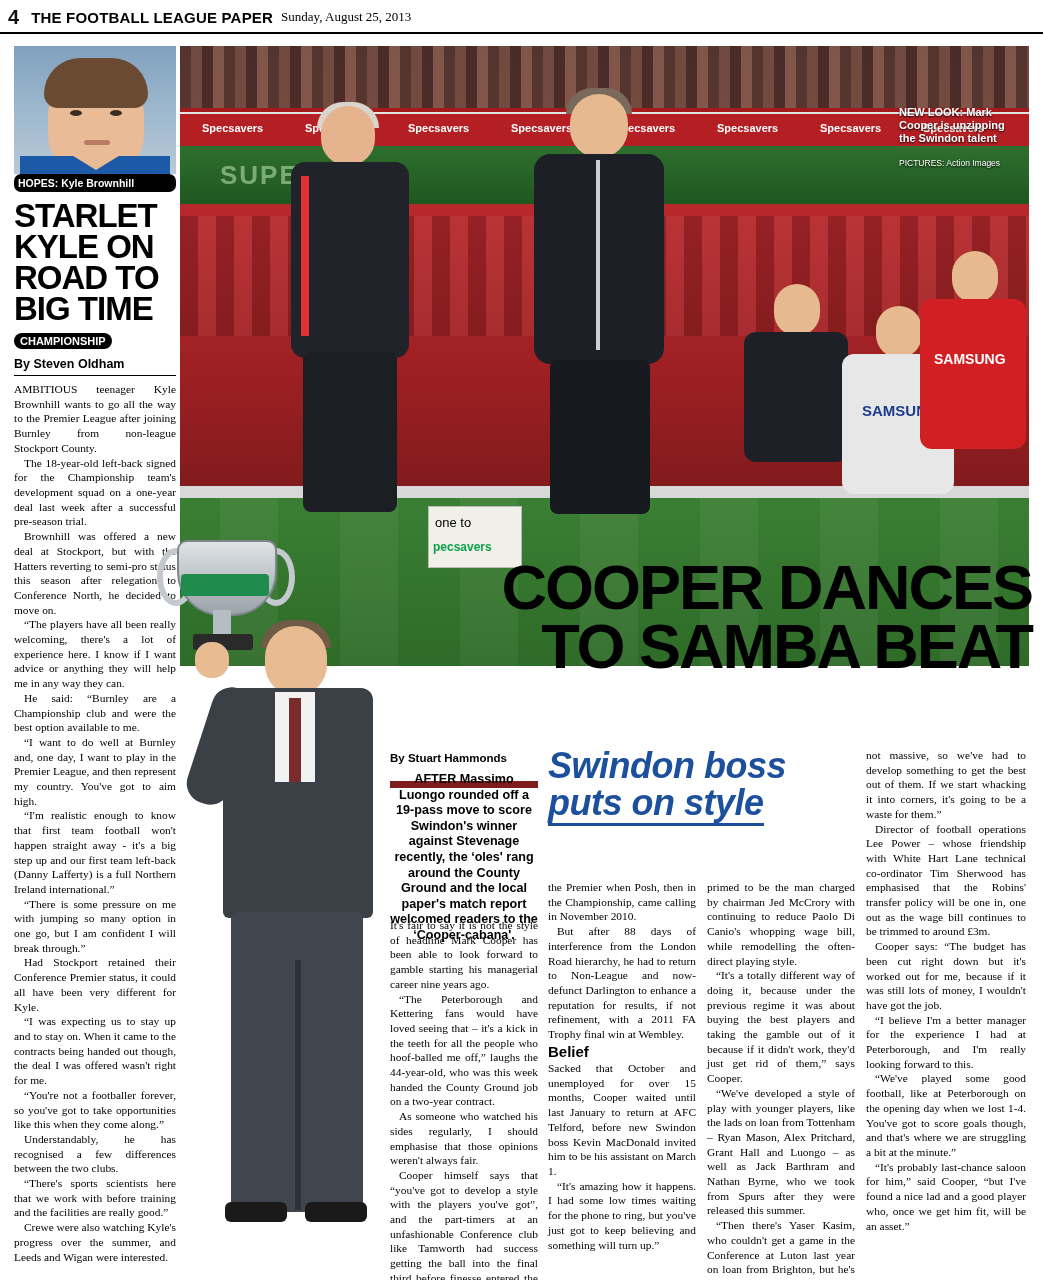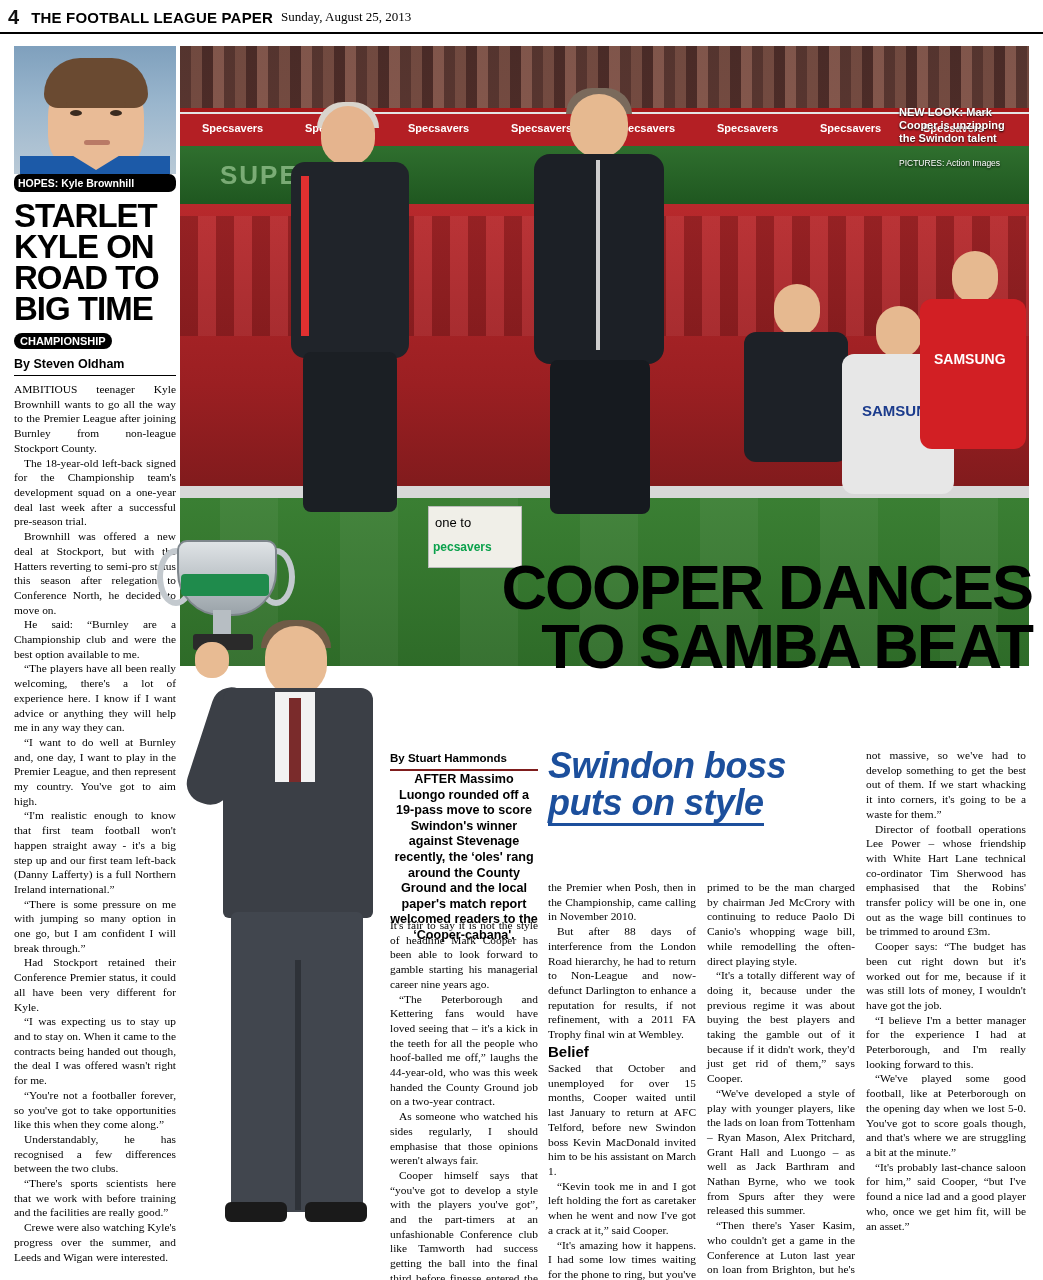--- a/index.html
+++ b/index.html
@@ -102,21 +102,21 @@
   .cutout .shirt{position:absolute;left:110px;top:162px;width:40px;height:90px;background:#f2f2f2;}
   .cutout .tie{position:absolute;left:124px;top:168px;width:12px;height:84px;background:#7a2b2b;}
   .cutout .armL{position:absolute;left:34px;top:156px;width:44px;height:120px;background:#3b3f46;border-radius:20px;transform:rotate(18deg);}
   .cutout .handL{position:absolute;left:30px;top:112px;width:34px;height:36px;background:#e8bb93;border-radius:16px;}
   .cutout .trousers{position:absolute;left:66px;top:382px;width:132px;height:300px;background:#41464e;border-radius:6px;}
   .cutout .legsplit{position:absolute;left:130px;top:430px;width:6px;height:250px;background:#2e3238;}
   .cutout .shoeL{position:absolute;left:60px;top:672px;width:62px;height:20px;background:#1a1a1a;border-radius:6px;}
   .cutout .shoeR{position:absolute;left:140px;top:672px;width:62px;height:20px;background:#1a1a1a;border-radius:6px;}
 
   
-  .story-byline{position:absolute;left:390px;top:752px;width:148px;font-family:"Liberation Sans",sans-serif;font-weight:bold;font-size:11.5px;border-bottom:2px solid #7f1d1d;padding-bottom:5px;}
+  .story-byline{position:absolute;left:390px;top:752px;width:148px;font-family:"Liberation Sans",sans-serif;font-weight:bold;font-size:11.5px;border-bottom:7px solid #7f1d1d;padding-bottom:17px;}
   .kicker-col{position:absolute;left:390px;top:772px;width:148px;font-family:"Liberation Sans",sans-serif;font-weight:bold;font-size:12.6px;line-height:1.24;text-align:center;}
   .kicker-rest{position:absolute;left:390px;top:918px;width:148px;font-size:11.4px;line-height:1.29;text-align:justify;}
   .kicker-rest p{margin:0;text-indent:9px;}
   .kicker-rest p.first{text-indent:0;}
 
   .subhead{position:absolute;left:548px;top:748px;width:330px;font-family:"Liberation Sans",sans-serif;font-weight:bold;font-style:italic;font-size:36px;line-height:1.02;color:#1c4f9c;letter-spacing:-0.5px;}
   .subhead .ul{border-bottom:3px solid #1c4f9c;padding-bottom:2px;display:inline-block;}
 
   .col2{position:absolute;left:548px;top:880px;width:148px;font-size:11.4px;line-height:1.29;text-align:justify;}
   .col3{position:absolute;left:707px;top:880px;width:148px;font-size:11.4px;line-height:1.29;text-align:justify;}
@@ -150,22 +150,22 @@
       <div class="collar"></div>
     </div>
     <div class="caption-bar">HOPES: Kyle Brownhill</div>
     <div class="headline-left">STARLET KYLE ON ROAD TO BIG TIME</div>
     <div><span class="champ-badge">CHAMPIONSHIP</span></div>
     <div class="byline">By Steven Oldham</div>
     <div class="lead-body">
       <p class="first">AMBITIOUS teenager Kyle Brownhill wants to go all the way to the Premier League after joining Burnley from non-league Stockport County.</p>
       <p>The 18-year-old left-back signed for the Championship team's development squad on a one-year deal last week after a successful pre-season trial.</p>
       <p>Brownhill was offered a new deal at Stockport, but with the Hatters reverting to semi-pro status this season after relegation to Conference North, he decided to move on.</p>
+      <p>“The players have all been really welcoming, there's a lot of experience here. I know if I want advice or anything they will help me in any way they can.</p>
       <p>He said: “Burnley are a Championship club and were the best option available to me.</p>
-      <p>“The players have all been really welcoming, there's a lot of experience here. I know if I want advice or anything they will help me in any way they can.</p>
       <p>“I want to do well at Burnley and, one day, I want to play in the Premier League, and then represent my country. You've got to aim high.</p>
       <p>“I'm realistic enough to know that first team football won't happen straight away - it's a big step up and our first team left-back (Danny Lafferty) is a full Northern Ireland international.”</p>
       <p>“There is some pressure on me with jumping so many option in one go, but I am confident I will break through.”</p>
       <p>Had Stockport retained their Conference Premier status, it could all have been very different for Kyle.</p>
       <p>“I was expecting us to stay up and to stay on. When it came to the contracts being handed out though, the deal I was offered wasn't right for me.</p>
       <p>“You're not a footballer forever, so you've got to take opportunities like this when they come along.”</p>
       <p>Understandably, he has recognised a few differences between the two clubs.</p>
       <p>“There's sports scientists here that we work with before training and the facilities are really good.”</p>
       <p>Crewe were also watching Kyle's progress over the summer, and Leeds and Wigan were interested.</p>
     </div>
@@ -284,34 +284,33 @@
   <div class="subhead">
     <div>Swindon boss</div>
     <div class="ul">puts on style</div>
   </div>
 
   <div class="col2">
     <p class="first">the Premier when Posh, then in the Championship, came calling in November 2010.</p>
     <p>But after 88 days of interference from the London Road hierarchy, he had to return to Non-League and now-defunct Darlington to enhance a reputation for results, if not refinement, with a 2011 FA Trophy final win at Wembley.</p>
     <p class="crosshead">Belief</p>
     <p class="first">Sacked that October and unemployed for over 15 months, Cooper waited until last January to return at AFC Telford, before new Swindon boss Kevin MacDonald invited him to be his assistant on March 1.</p>
-    <p>“Kevin took me in and I got left holding the fort as caretaker when he went and now I've got a crack at it,” said Cooper.</p>
     <p>“It's amazing how it happens. I had some low times waiting for the phone to ring, but you've just got to keep believing and something will turn up.”</p>
 
   </div>
 
   <div class="col3">
     <p class="first">primed to be the man charged by chairman Jed McCrory with continuing to reduce Paolo Di Canio's whopping wage bill, while remodelling the often-direct playing style.</p>
     <p>“It's a totally different way of doing it, because under the previous regime it was about buying the best players and taking the gamble out of it because if it didn't work, they'd just get rid of them,” says Cooper.</p>
     <p>“We've developed a style of play with younger players, like the lads on loan from Tottenham – Ryan Mason, Alex Pritchard, Grant Hall and Luongo – as well as Jack Barthram and Nathan Byrne, who we took from Spurs after they were released this summer.</p>
     <p>“Then there's Yaser Kasim, who couldn't get a game in the Conference at Luton last year on loan from Brighton, but he's another ex-Tottenham scholar who can only play in a certain way. They are all technically very good footballers who are</p>
   </div>
 
   <div class="col4">
     <p class="first">not massive, so we've had to develop something to get the best out of them. If we start whacking it into corners, it's going to be a waste for them.”</p>
     <p>Director of football operations Lee Power – whose friendship with White Hart Lane technical co-ordinator Tim Sherwood has emphasised that the Robins' transfer policy will be one in, one out as the wage bill continues to be trimmed to around £3m.</p>
     <p>Cooper says: “The budget has been cut right down but it's worked out for me, because if it was still lots of money, I wouldn't have got the job.</p>
     <p>“I believe I'm a better manager for the experience I had at Peterborough, and I'm really looking forward to this.</p>
-    <p>“We've played some good football, like at Peterborough on the opening day when we lost 5-0. You've got to score goals though, and that's where we are struggling a bit at the minute.”</p>
+    <p>“We've played some good football, like at Peterborough on the opening day when we lost 1-4. You've got to score goals though, and that's where we are struggling a bit at the minute.”</p>
     <p>“It's probably last-chance saloon for him,” said Cooper, “but I've found a nice lad and a good player who, once we get him fit, will be an asset.”</p>
   </div>
 
 </div>
 
 </body></html>

